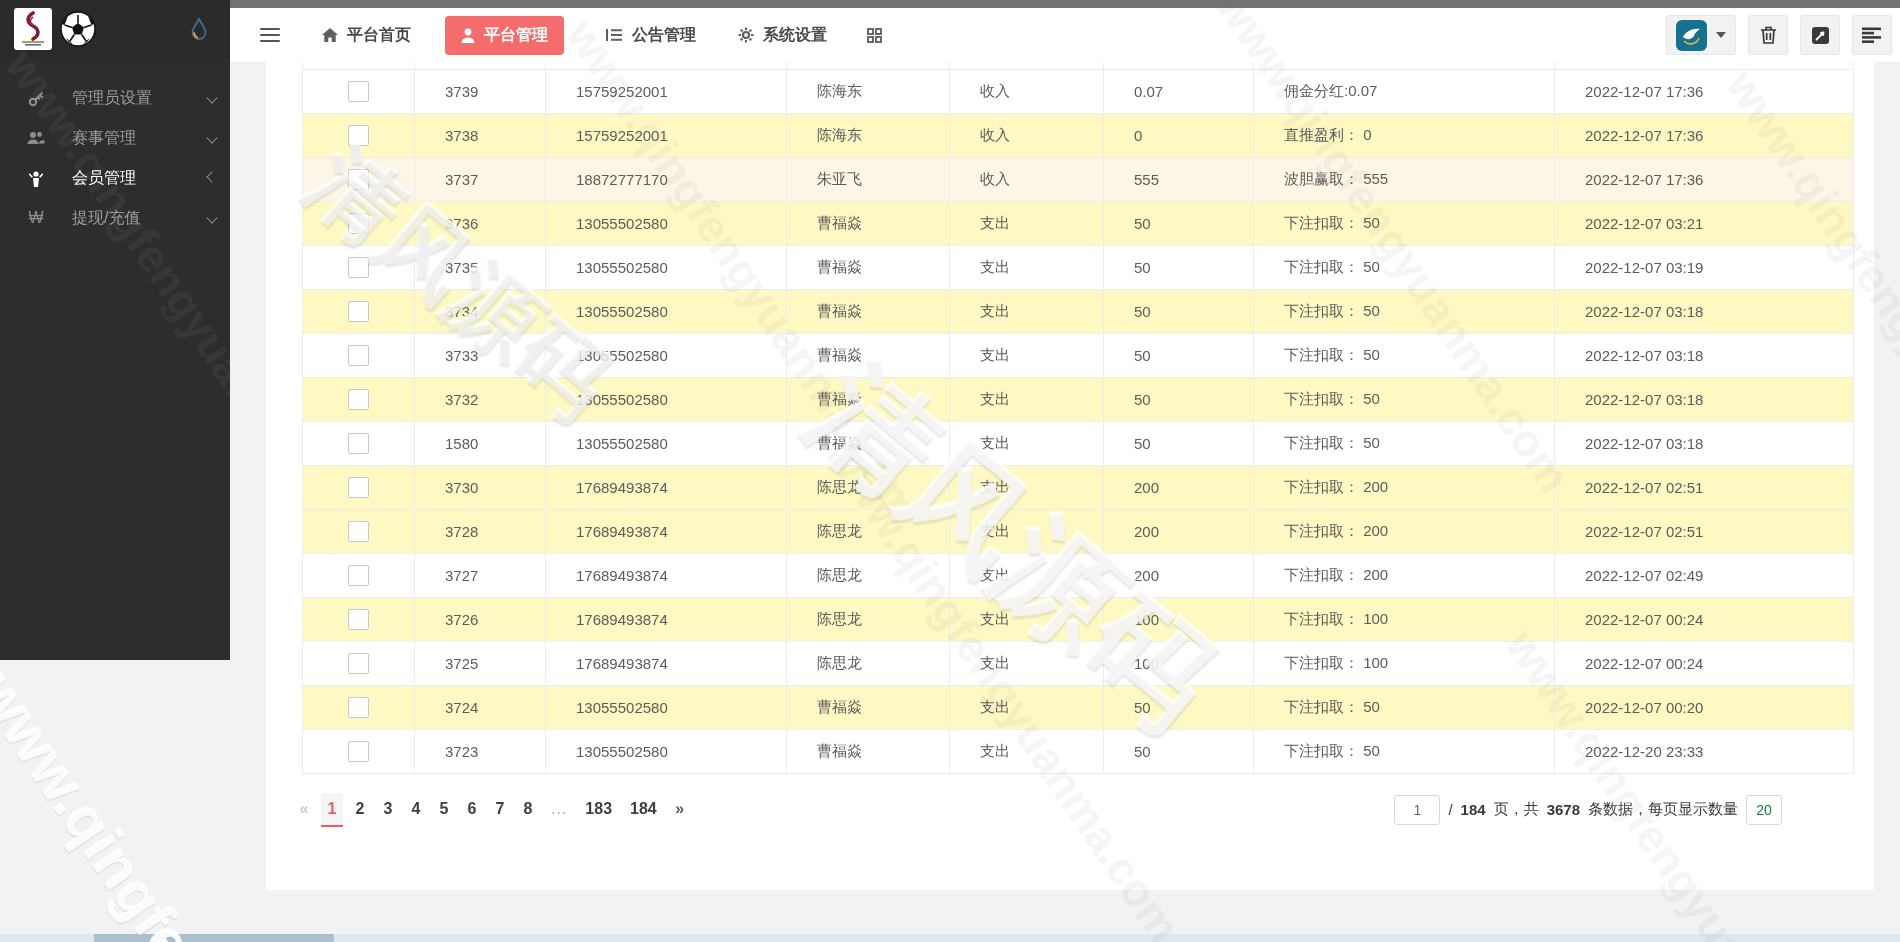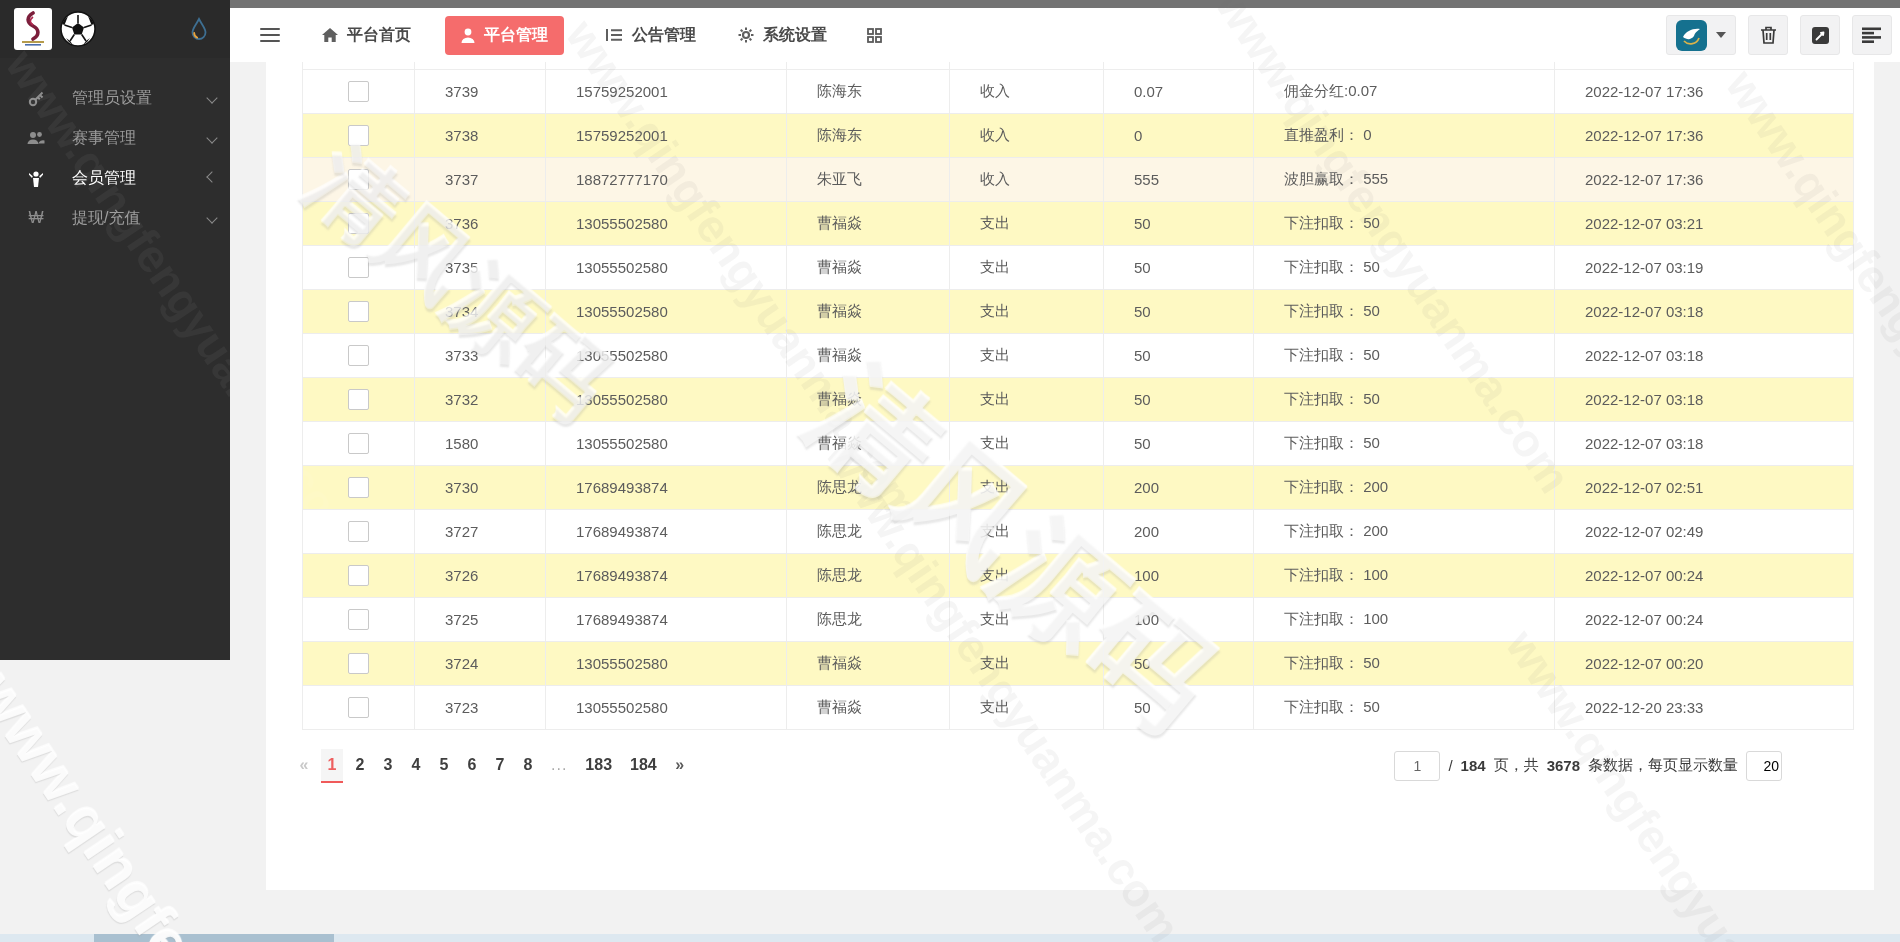--- a/index.html
+++ b/index.html
@@ -56,21 +56,21 @@
   .ckbox{width:19px;height:19px;border:1px solid #c9c9c9;border-radius:2px;background:#fff;display:inline-block;vertical-align:middle;cursor:pointer;}
   
   .pager{height:72px;display:flex;align-items:center;padding-left:24px;position:relative;}
   .pg{min-width:22px;height:34px;display:inline-flex;align-items:center;justify-content:center;padding:0 6px;margin:0 3px;font-size:16px;font-weight:700;color:#3f3f3f;cursor:pointer;box-sizing:border-box;}
   .pg.prev{color:#c9c9c9;}
   .pg.next{color:#5a5a5a;}
   .pg.ellipsis{color:#a9a9a9;font-weight:400;letter-spacing:1px;}
   .pg.active{color:#ee5f5f;background:#f5f5f5;border-bottom:2px solid #f05a5a;}
   .pager-right{position:absolute;right:92px;top:50%;transform:translateY(-50%);display:flex;align-items:center;gap:8px;font-size:15px;color:#3a3a3a;}
   .pg-input{width:46px;height:30px;border:1px solid #d9d9d9;border-radius:3px;text-align:center;font-size:14px;color:#666;background:#fff;box-sizing:border-box;font-family:inherit;}
-  .pg-input.small{width:36px;color:#000000;text-align:right;}
+  .pg-input.small{width:36px;color:#15803d;}
   .pager-right b{font-weight:700;}
   
   .hscroll{position:absolute;left:0;bottom:0;width:1900px;height:8px;background:#dde8f0;z-index:3;}
   .hscroll .thumb{position:absolute;left:94px;top:0;width:240px;height:8px;background:#a9c0d0;}
   
   .wm-layer{position:absolute;inset:0;z-index:40;pointer-events:none;overflow:hidden;}
   .wm{position:absolute;font-weight:700;white-space:nowrap;}
   .wm.url{font-size:46px;color:rgba(110,110,110,0.07);transform:rotate(56deg);transform-origin:left top;}
   .wm.url.onwhite-strong{color:rgba(255,255,255,0.85);text-shadow:1px 1px 1px rgba(160,160,160,0.25), -1px -1px 1px rgba(255,255,255,0.8);}
   .wm.brand{font-size:120px;color:rgba(255,255,255,0.55);text-shadow:2px 2px 2px rgba(150,150,150,0.22), -1px -1px 1px rgba(255,255,255,0.7);transform:rotate(40deg);transform-origin:left top;}
@@ -376,20 +376,30 @@
           <tr class="zebra">
             <td class="cb"><span class="ckbox"></span></td>
             <td>3730</td>
             <td>17689493874</td>
             <td>陈思龙</td>
             <td>支出</td>
             <td>200</td>
             <td>下注扣取： 200</td>
             <td>2022-12-07 02:51</td>
           </tr>
+          <tr class="zebra">
+            <td class="cb"><span class="ckbox"></span></td>
+            <td>3728</td>
+            <td>17689493874</td>
+            <td>陈思龙</td>
+            <td>支出</td>
+            <td>200</td>
+            <td>下注扣取： 200</td>
+            <td>2022-12-07 02:51</td>
+          </tr>
           <tr>
             <td class="cb"><span class="ckbox"></span></td>
             <td>3727</td>
             <td>17689493874</td>
             <td>陈思龙</td>
             <td>支出</td>
             <td>200</td>
             <td>下注扣取： 200</td>
             <td>2022-12-07 02:49</td>
           </tr>

